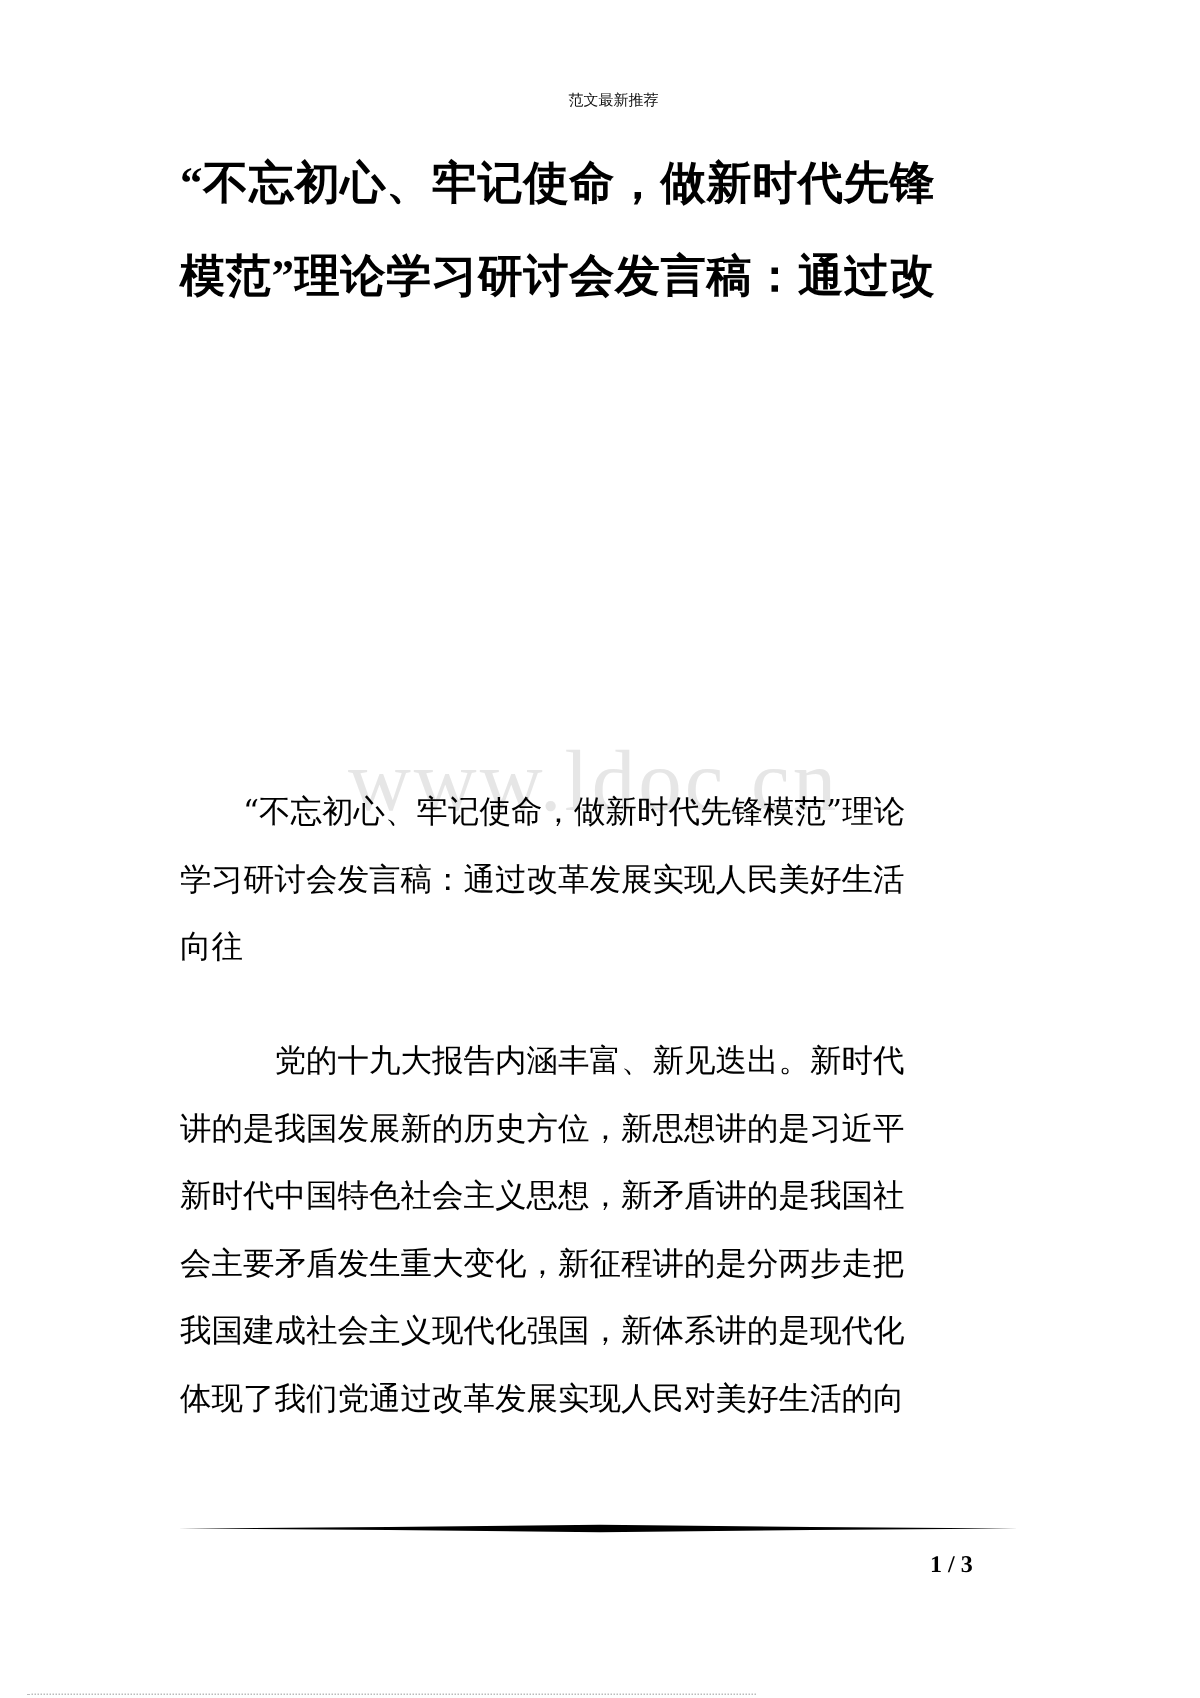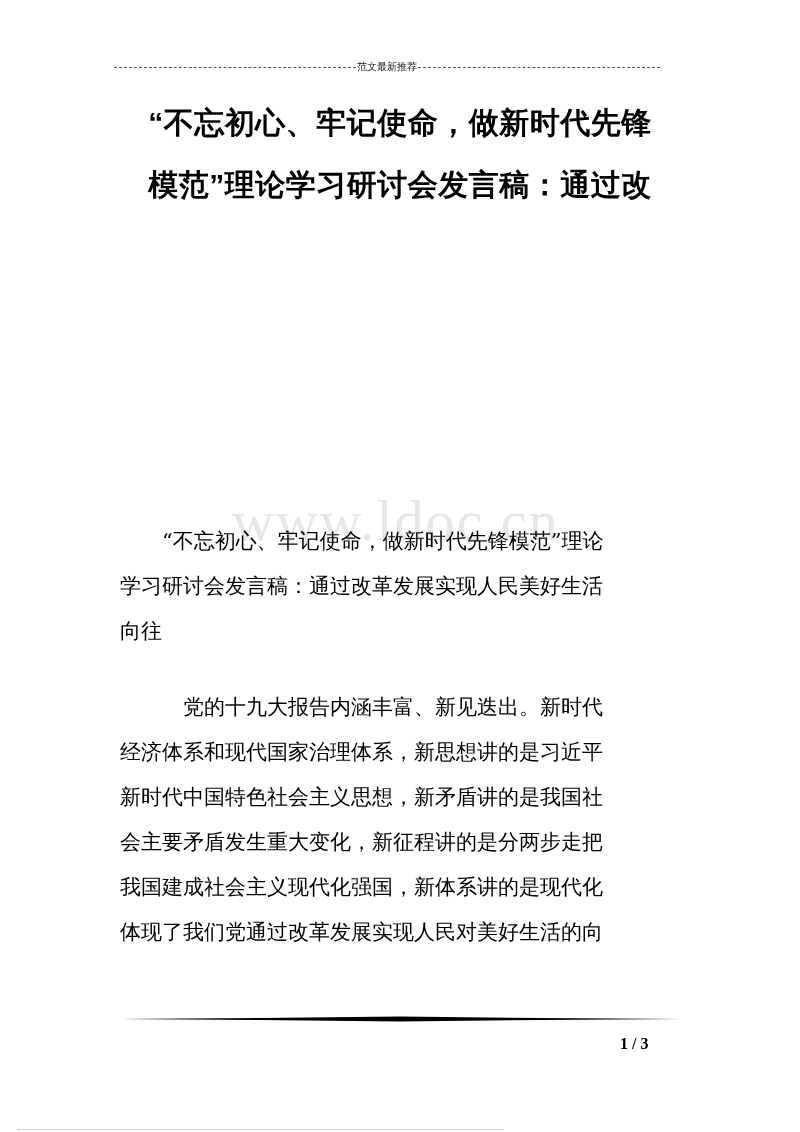--- a/index.html
+++ b/index.html
@@ -15,50 +15,50 @@
       color: #000;
     }
     .page {
       position: absolute;
       left: 0; top: 0;
       width: 800px; height: 1132px;
       background: #fff;
     }
     .header-bar {
       position: absolute;
-      left: 114px;
+      left: 136px;
       top: 60px;
       width: 546px;
       height: 14px;
       display: flex;
       align-items: center;
+      flex-direction: column;
     }
     .header-dash {
       flex: 1;
       height: 0;
       border-top: 1px dashed #555;
     }
     .header-label {
       font-family: "DejaVu Sans", sans-serif;
       font-size: 10px;
       color: #111;
       padding: 0 1px;
       white-space: nowrap;
       line-height: 14px;
     }
     .title {
       position: absolute;
       left: 120px;
       top: 92px;
       width: 560px;
-      font-family: Liberation Sans, sans-serif;
+      font-family: Liberation Serif, serif;
       font-weight: bold;
       font-size: 30px;
       line-height: 62px;
-      text-align: center;
       letter-spacing: 0.5px;
       margin: 0;
     }
     .title-line {
       display: block;
       white-space: nowrap;
     }
     .watermark {
       position: absolute;
       left: 232px;
@@ -136,21 +136,21 @@
   <div class="watermark">www.ldoc.cn</div>
 
   <div class="body-text subtitle-para">
     <span class="line">　　“不忘初心、牢记使命，做新时代先锋模范”理论</span>
     <span class="line">学习研讨会发言稿：通过改革发展实现人民美好生活</span>
     <span class="line">向往</span>
   </div>
 
   <div class="body-text main-para">
     <span class="line">　　　党的十九大报告内涵丰富、新见迭出。新时代</span>
-    <span class="line">经济体系和现代国家治理体系，新思想讲的是习近平</span>
+    <span class="line">讲的是我国发展新的历史方位，新思想讲的是习近平</span>
     <span class="line">新时代中国特色社会主义思想，新矛盾讲的是我国社</span>
     <span class="line">会主要矛盾发生重大变化，新征程讲的是分两步走把</span>
     <span class="line">我国建成社会主义现代化强国，新体系讲的是现代化</span>
     <span class="line">体现了我们党通过改革发展实现人民对美好生活的向</span>
   </div>
 
   <svg class="footer-rule" viewBox="0 0 563 6" preserveAspectRatio="none">
     <polygon points="0,3 140,2 281,0.5 422,2 563,3 422,4 281,5.5 140,4" fill="#000"></polygon>
   </svg>
 

